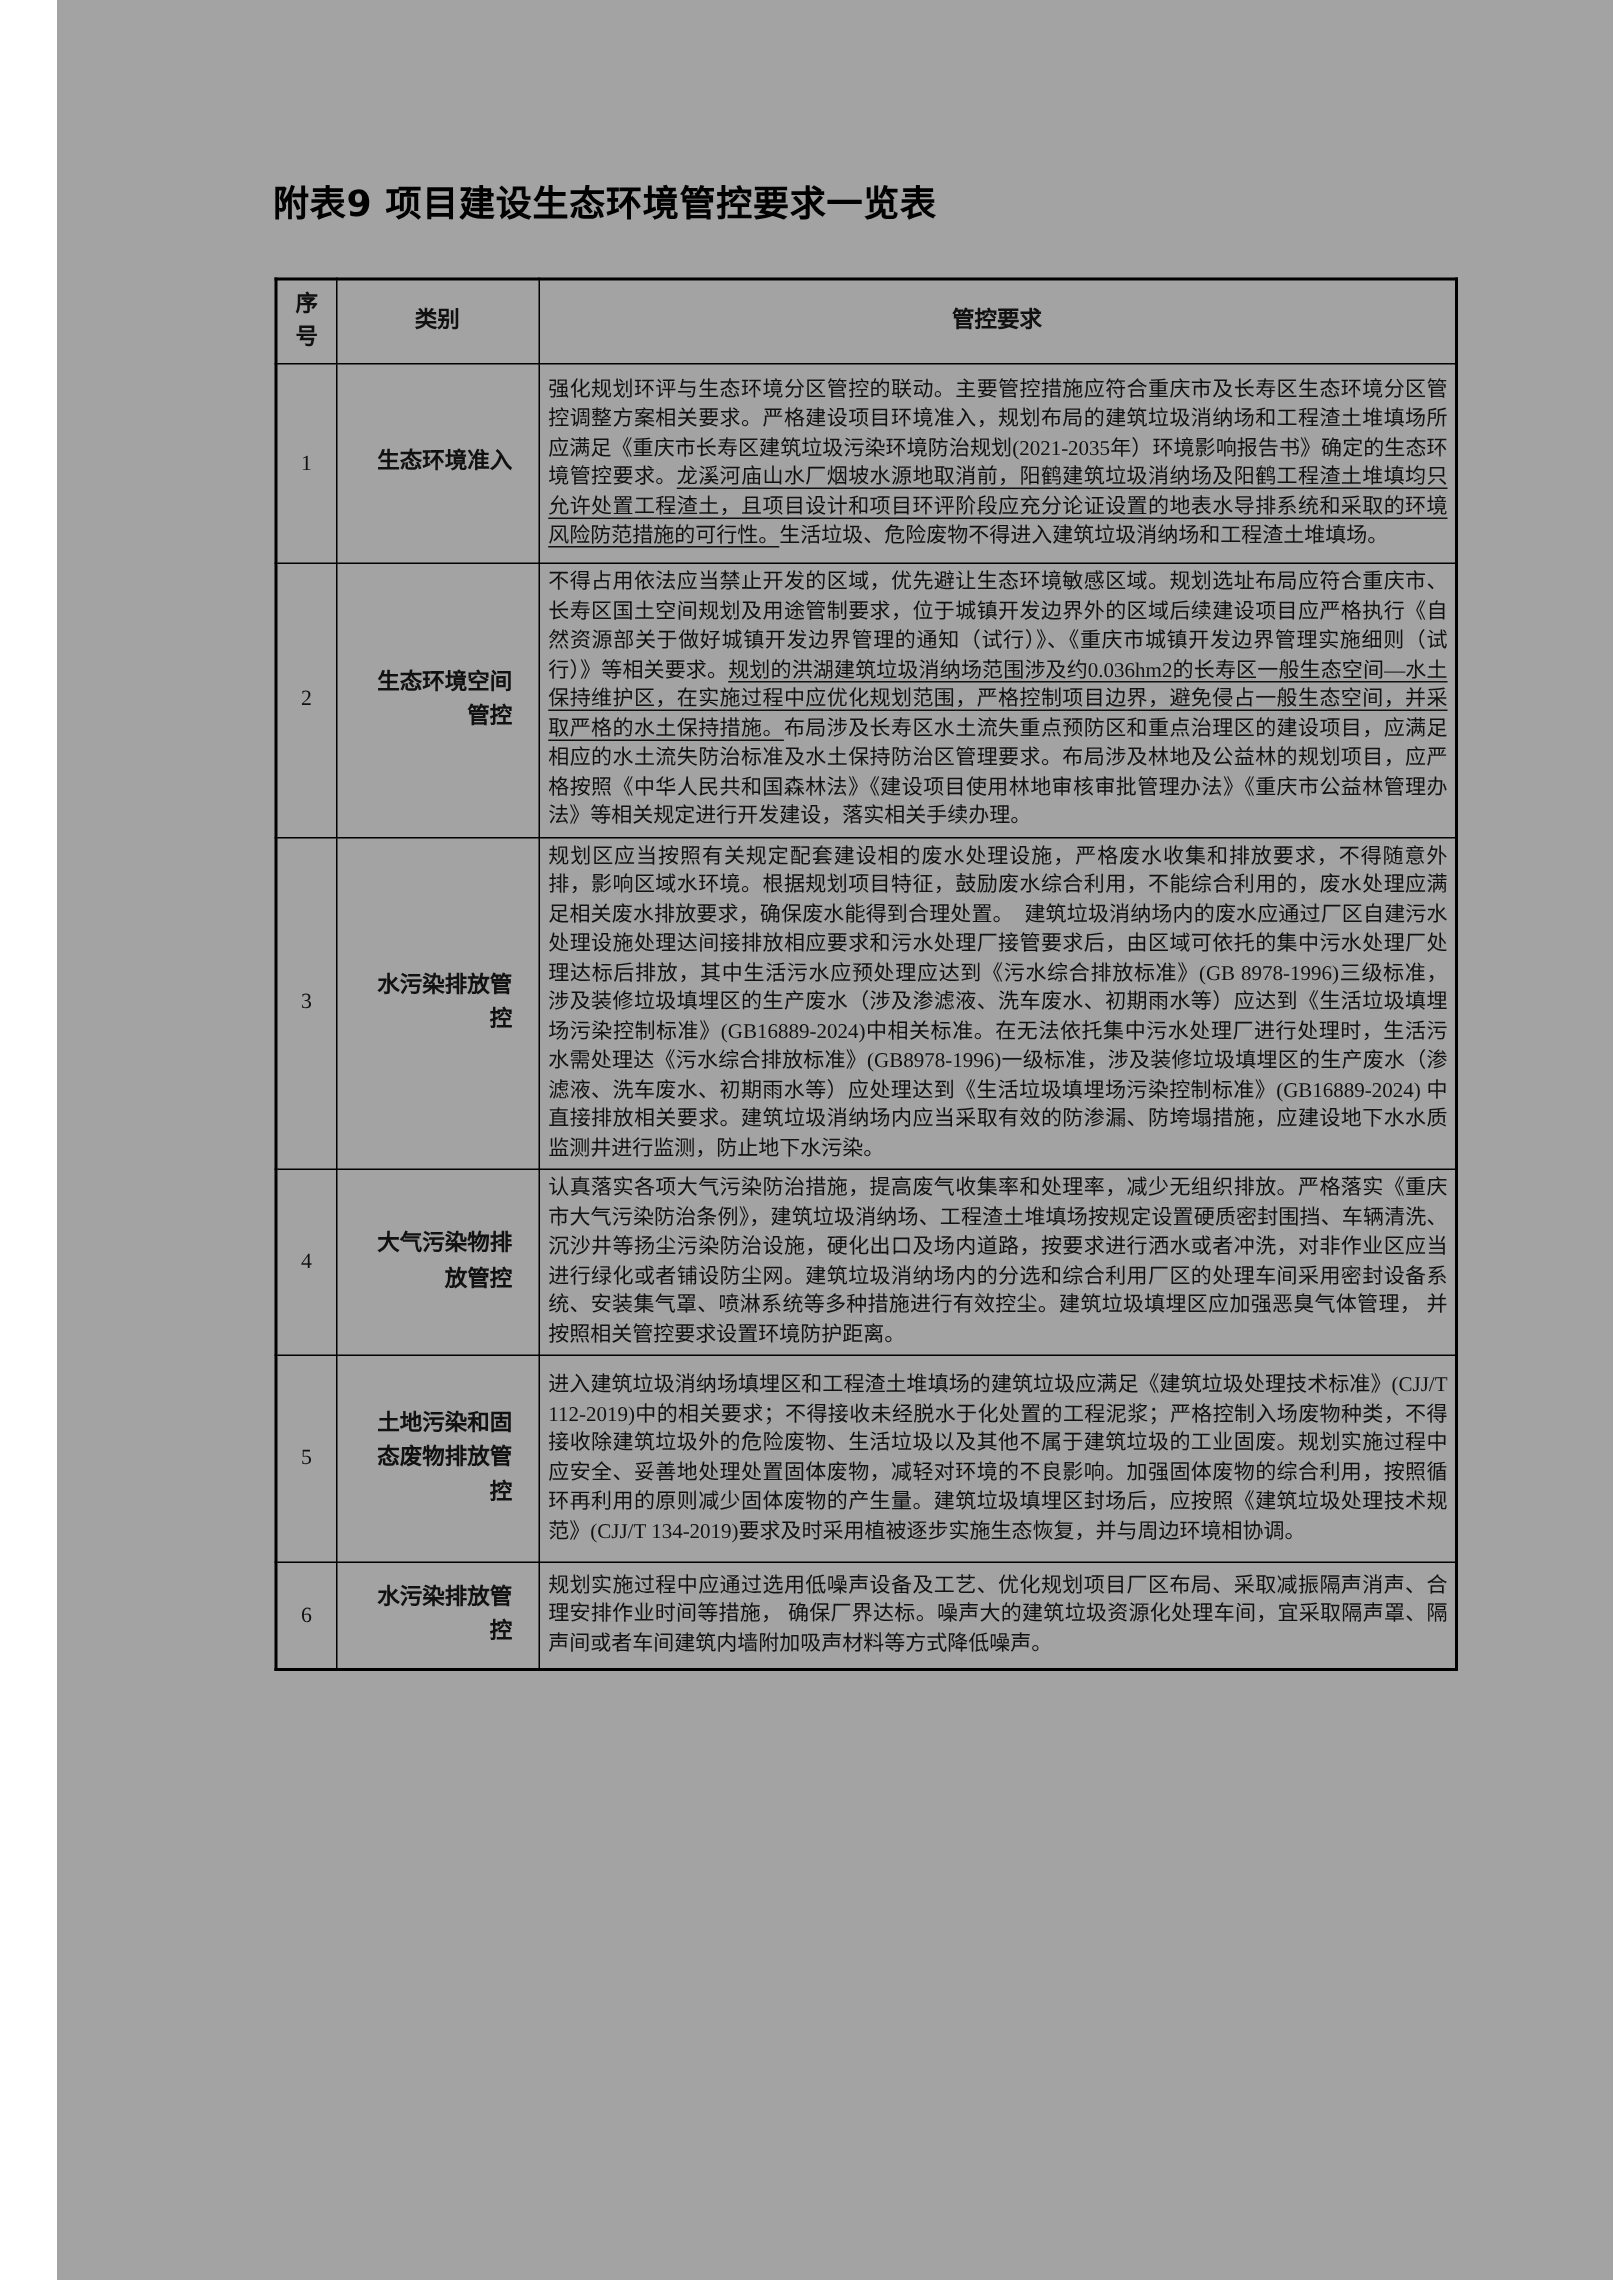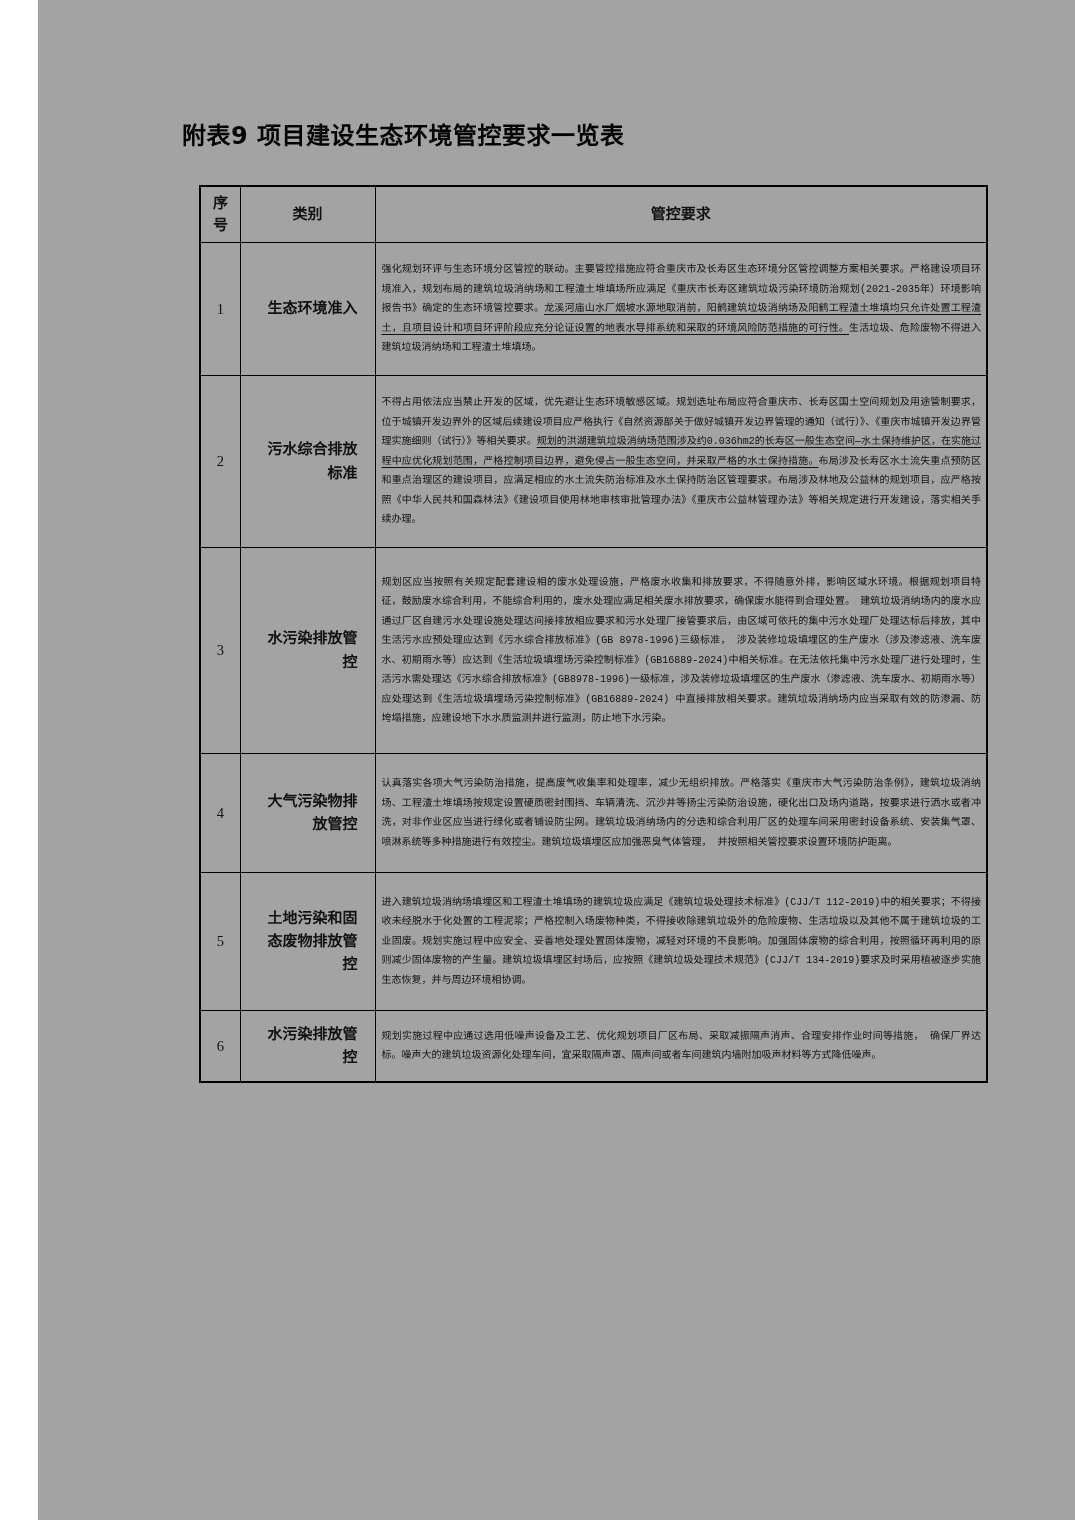--- a/index.html
+++ b/index.html
@@ -24,21 +24,21 @@
     margin: 0;
     font-family: "DejaVu Sans", "Liberation Sans", sans-serif;
     font-weight: bold;
     font-size: 24px;
     letter-spacing: 0.5px;
     color: #000000;
     white-space: nowrap;
   }
   table.tbl {
     position: absolute;
-    left: 161px;
+    left: 145px;
     top: 185px;
     width: 787px;
     border-collapse: collapse;
     table-layout: fixed;
     border: 2px solid #000000;
   }
   .tbl th, .tbl td {
     border: 1px solid #000000;
     vertical-align: middle;
     color: #111111;
@@ -60,26 +60,25 @@
     padding: 0;
   }
   td.col-cat {
     text-align: right;
     font-weight: bold;
     font-size: 15px;
     line-height: 1.55;
     padding: 0 17px;
   }
   td.col-req {
-    font-size: 10px;
+    font-size: 14px;
     line-height: 19.5px;
     padding: 3px 5px 3px 6px;
     text-align: justify;
     vertical-align: middle;
-    font-family: Liberation Mono, monospace;
   }
   td.col-req span.u {
     text-decoration: underline;
     text-underline-offset: 3px;
     text-decoration-thickness: 1px;
   }
   .pagenum {
     position: absolute;
     top: 1385px;
     left: 0;
@@ -110,21 +109,21 @@
       </tr>
     </thead>
     <tbody id="tbody">
         <tr>
           <td class="col-no" style="height: 132px;">1</td>
           <td class="col-cat">生态环境准入</td>
           <td class="col-req"><span>强化规划环评与生态环境分区管控的联动。主要管控措施应符合重庆市及长寿区生态环境分区管控调整方案相关要求。严格建设项目环境准入，规划布局的建筑垃圾消纳场和工程渣土堆填场所应满足《重庆市长寿区建筑垃圾污染环境防治规划(2021-2035年）环境影响报告书》确定的生态环境管控要求。</span><span class="u">龙溪河庙山水厂烟坡水源地取消前，阳鹤建筑垃圾消纳场及阳鹤工程渣土堆填均只允许处置工程渣土，且项目设计和项目环评阶段应充分论证设置的地表水导排系统和采取的环境风险防范措施的可行性。</span><span>生活垃圾、危险废物不得进入建筑垃圾消纳场和工程渣土堆填场。</span></td>
         </tr>
         <tr>
           <td class="col-no" style="height: 171px;">2</td>
-          <td class="col-cat">污水综合排放标准</td>
+          <td class="col-cat">生态环境空间管控</td>
           <td class="col-req"><span>不得占用依法应当禁止开发的区域，优先避让生态环境敏感区域。规划选址布局应符合重庆市、长寿区国土空间规划及用途管制要求，位于城镇开发边界外的区域后续建设项目应严格执行《自然资源部关于做好城镇开发边界管理的通知（试行）》、《重庆市城镇开发边界管理实施细则（试行）》等相关要求。</span><span class="u">规划的洪湖建筑垃圾消纳场范围涉及约0.036hm2的长寿区一般生态空间—水土保持维护区，在实施过程中应优化规划范围，严格控制项目边界，避免侵占一般生态空间，并采取严格的水土保持措施。</span><span>布局涉及长寿区水土流失重点预防区和重点治理区的建设项目，应满足相应的水土流失防治标准及水土保持防治区管理要求。布局涉及林地及公益林的规划项目，应严格按照《中华人民共和国森林法》《建设项目使用林地审核审批管理办法》《重庆市公益林管理办法》等相关规定进行开发建设，落实相关手续办理。</span></td>
         </tr>
         <tr>
           <td class="col-no" style="height: 205px;">3</td>
           <td class="col-cat">水污染排放管控</td>
           <td class="col-req"><span>规划区应当按照有关规定配套建设相的废水处理设施，严格废水收集和排放要求，不得随意外排，影响区域水环境。根据规划项目特征，鼓励废水综合利用，不能综合利用的，废水处理应满足相关废水排放要求，确保废水能得到合理处置。　建筑垃圾消纳场内的废水应通过厂区自建污水处理设施处理达间接排放相应要求和污水处理厂接管要求后，由区域可依托的集中污水处理厂处理达标后排放，其中生活污水应预处理应达到《污水综合排放标准》(GB 8978-1996)三级标准， 涉及装修垃圾填埋区的生产废水（涉及渗滤液、洗车废水、初期雨水等）应达到《生活垃圾填埋场污染控制标准》(GB16889-2024)中相关标准。在无法依托集中污水处理厂进行处理时，生活污水需处理达《污水综合排放标准》(GB8978-1996)一级标准，涉及装修垃圾填埋区的生产废水（渗滤液、洗车废水、初期雨水等）应处理达到《生活垃圾填埋场污染控制标准》(GB16889-2024) 中直接排放相关要求。建筑垃圾消纳场内应当采取有效的防渗漏、防垮塌措施，应建设地下水水质监测井进行监测，防止地下水污染。</span></td>
         </tr>
         <tr>
           <td class="col-no" style="height: 118px;">4</td>
           <td class="col-cat">大气污染物排放管控</td>

